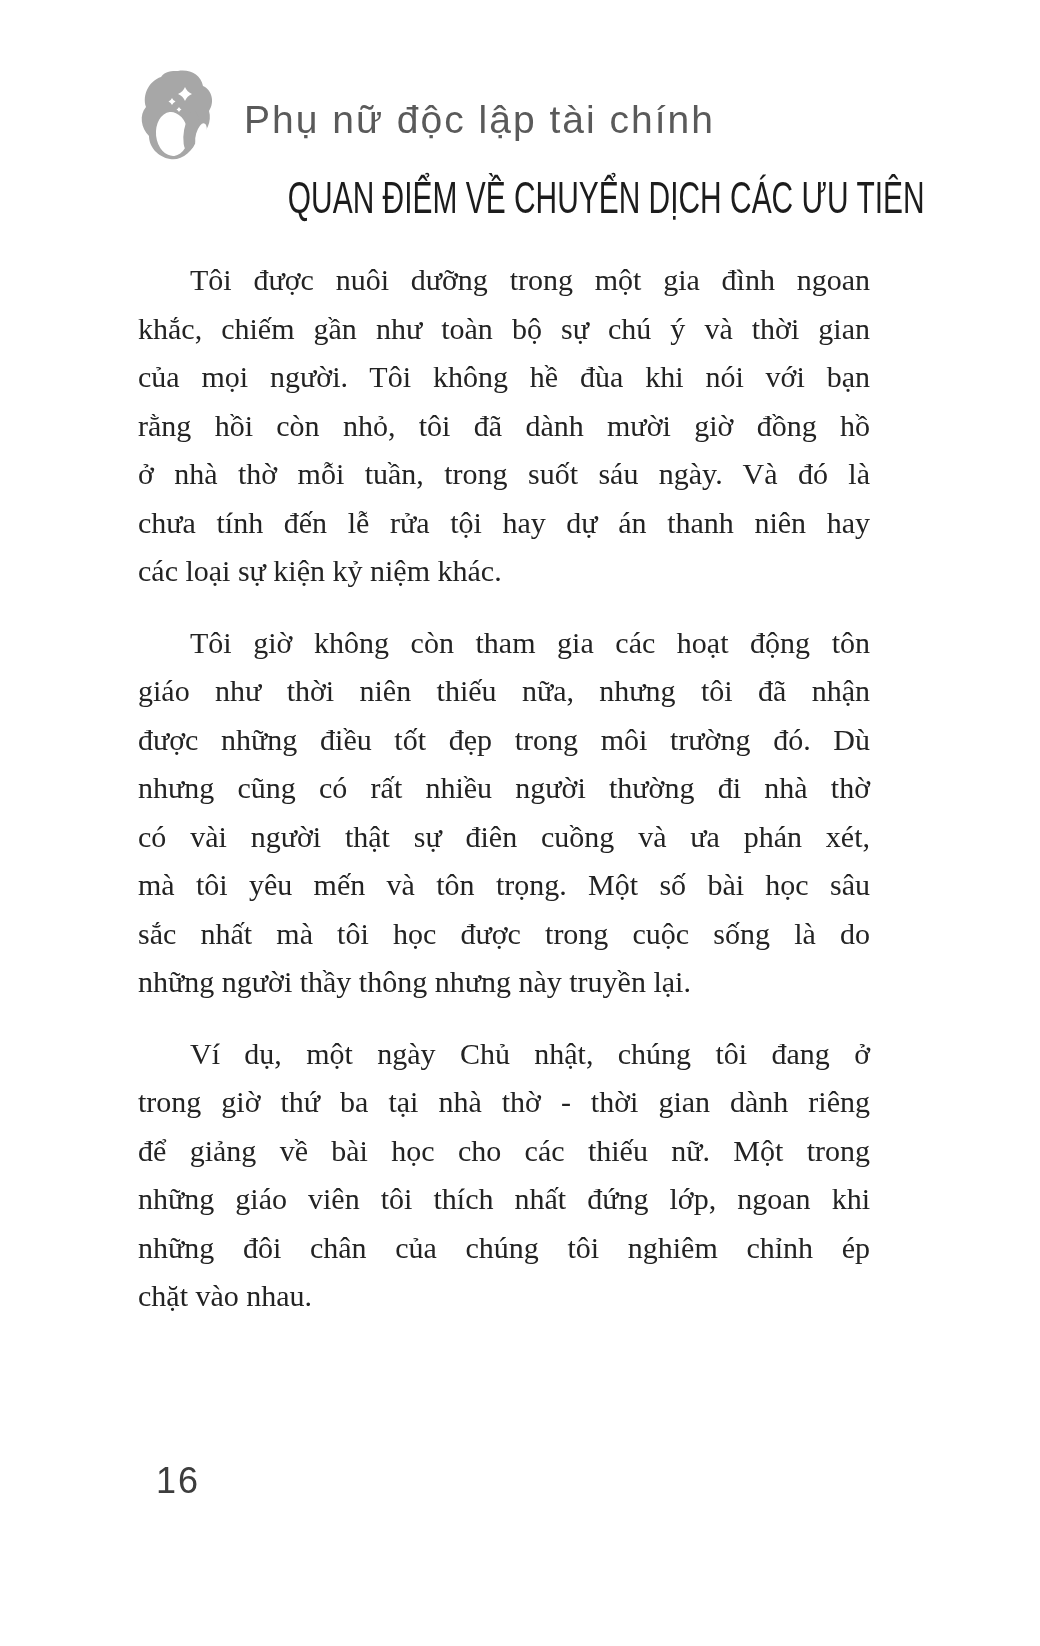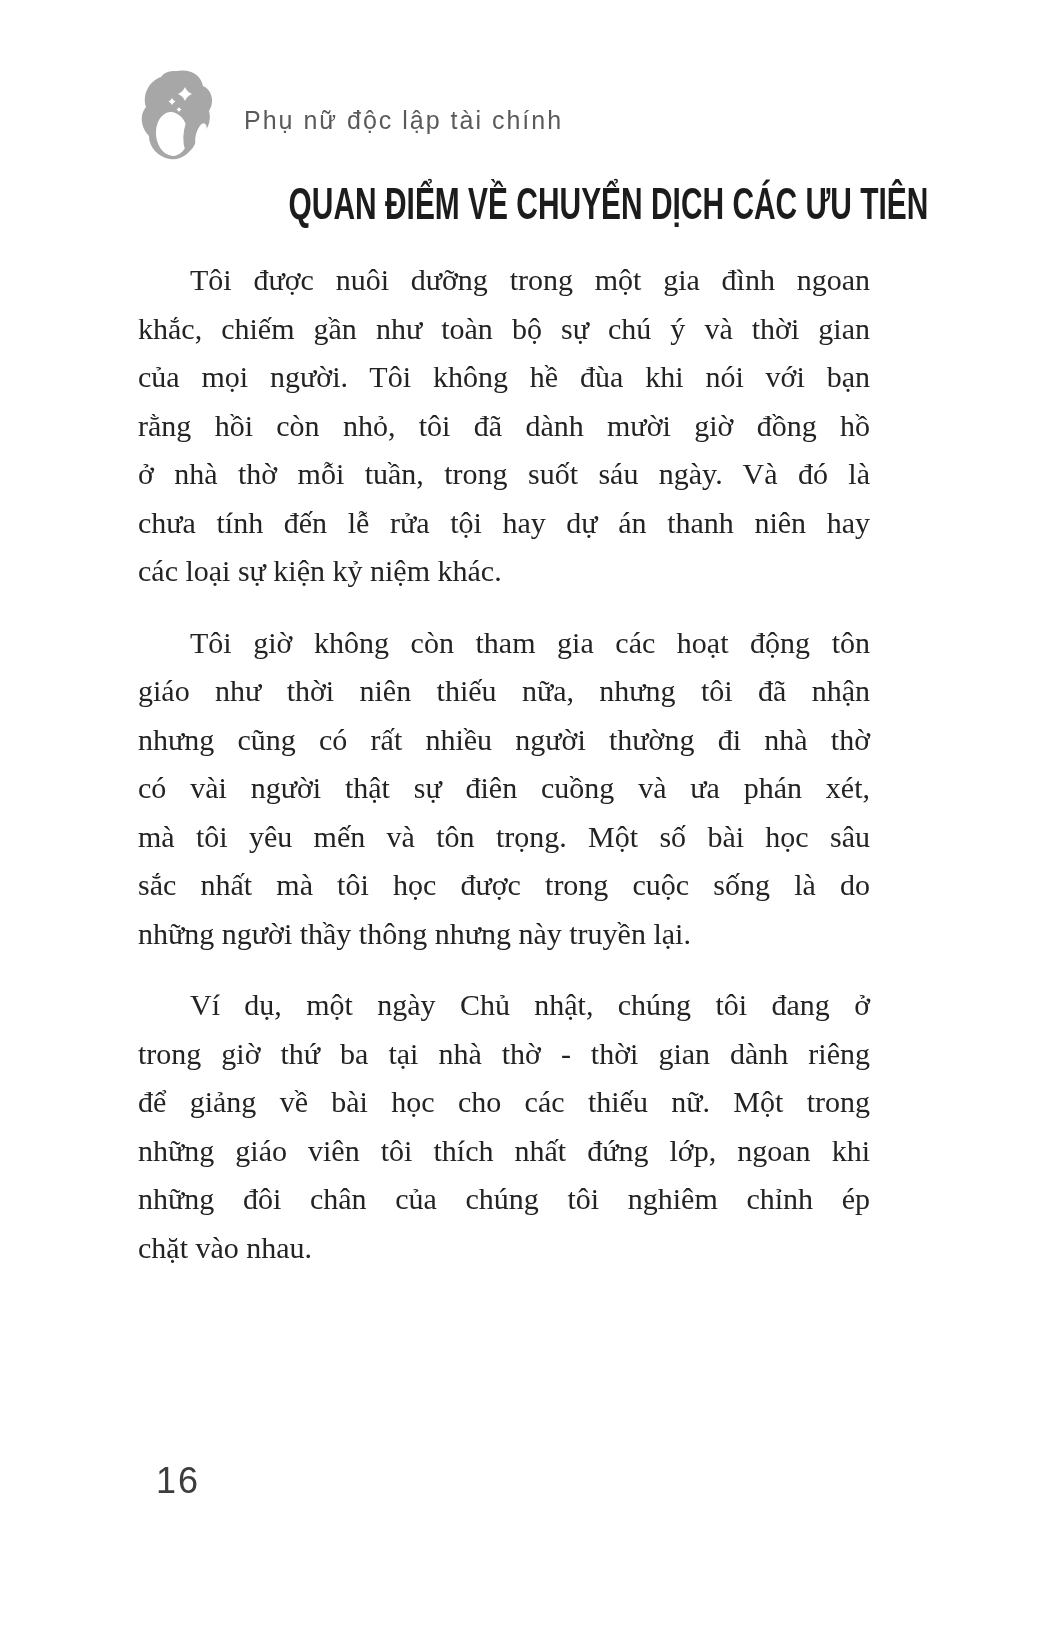--- a/index.html
+++ b/index.html
@@ -30,33 +30,33 @@
   }
   .logo-wrap{
     width:80px;
     height:94px;
     flex:0 0 auto;
   }
   .header-title{
     margin-left:26px;
     margin-top:10px;
     font-family:"Liberation Sans","DejaVu Sans",sans-serif;
-    font-size:25px;
+    font-size:39px;
     font-weight:400;
     letter-spacing:2px;
     color:var(--header-text);
   }
   
   .section-title{
     position:absolute;
-    top:180px;
+    top:174px;
     left:138px;
     width:732px;
     font-family:"Liberation Sans","DejaVu Sans",sans-serif;
-    font-weight:700;
+    font-weight:400;
     font-size:44px;
     line-height:1.1;
     color:var(--title-color);
     white-space:nowrap;
   }
   .section-title .condense{
     display:inline-block;
     transform:scaleX(0.68);
     transform-origin:center;
     letter-spacing:0px;
@@ -138,20 +138,21 @@
         <div class="line">khắc, chiếm gần như toàn bộ sự chú ý và thời gian</div>
         <div class="line">của mọi người. Tôi không hề đùa khi nói với bạn</div>
         <div class="line">rằng hồi còn nhỏ, tôi đã dành mười giờ đồng hồ</div>
         <div class="line">ở nhà thờ mỗi tuần, trong suốt sáu ngày. Và đó là</div>
         <div class="line">chưa tính đến lễ rửa tội hay dự án thanh niên hay</div>
         <div class="line last">các loại sự kiện kỷ niệm khác.</div>
       </div>
       <div class="paragraph">
         <div class="line first">Tôi giờ không còn tham gia các hoạt động tôn</div>
         <div class="line">giáo như thời niên thiếu nữa, nhưng tôi đã nhận</div>
+        <div class="line">được những điều tốt đẹp trong môi trường đó. Dù</div>
         <div class="line">nhưng cũng có rất nhiều người thường đi nhà thờ</div>
         <div class="line">có vài người thật sự điên cuồng và ưa phán xét,</div>
         <div class="line">mà tôi yêu mến và tôn trọng. Một số bài học sâu</div>
         <div class="line">sắc nhất mà tôi học được trong cuộc sống là do</div>
         <div class="line last">những người thầy thông nhưng này truyền lại.</div>
       </div>
       <div class="paragraph">
         <div class="line first">Ví dụ, một ngày Chủ nhật, chúng tôi đang ở</div>
         <div class="line">trong giờ thứ ba tại nhà thờ - thời gian dành riêng</div>
         <div class="line">để giảng về bài học cho các thiếu nữ. Một trong</div>

